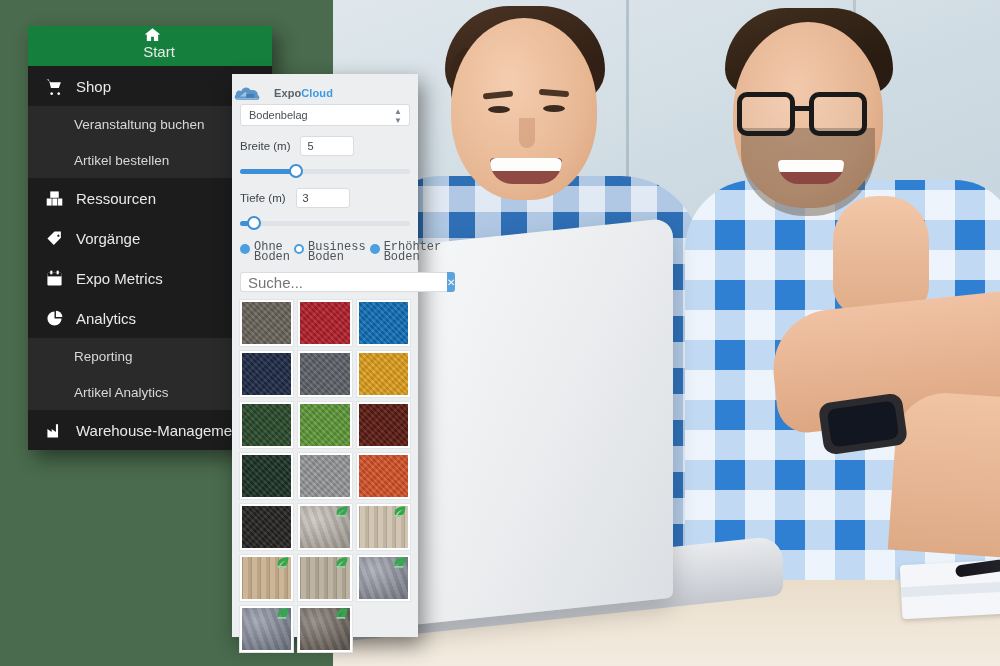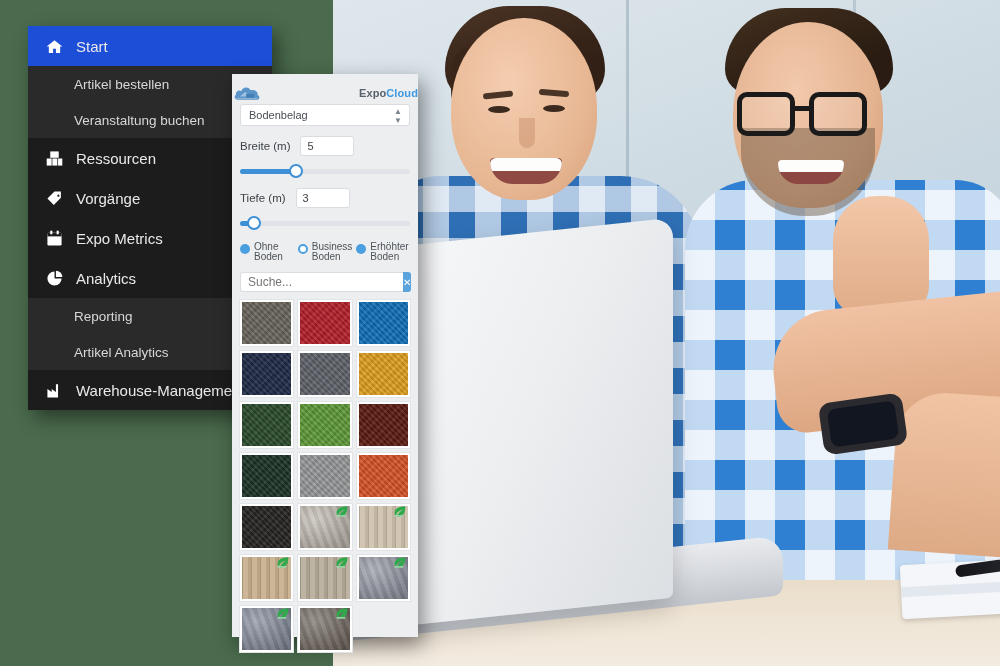--- a/index.html
+++ b/index.html
@@ -85,30 +85,30 @@
         border-radius:4px; box-shadow:0 2px 5px rgba(0,0,0,.18); transform:rotate(-3deg); }
   .nb:after{content:"";position:absolute;left:0;top:22px;width:200px;height:10px;background:#e3e8ef;}
   .pen { position:absolute; left:622px; top:556px; width:140px; height:12px; border-radius:6px;
         background: linear-gradient(90deg,#15151a 0%,#2a2a33 55%,#b9bcc4 78%,#15151a 100%); transform:rotate(-8deg); }
 
   
   #sidebar { position:absolute; left:28px; top:26px; width:244px; background:#1c1c1c;
      box-shadow: 6px 8px 18px rgba(0,0,0,.45); }
   .nav-item { display:flex; align-items:center; height:40px; padding-left:18px; color:#e9e9e9;
      font-size:15px; cursor:pointer; }
-  .nav-item.active { background:#1d4ed8; }
+  .nav-item.active { background:#15803d;flex-direction:column; }
   .nav-item .ic { width:30px; display:flex; align-items:center; color:#fff; }
   .nav-item .ic svg { width:17px; height:17px; fill:#ffffff; }
   .nav-sub { display:flex; align-items:center; height:36px; padding-left:46px; color:#d8d8d8; font-size:13.5px;
      background:#2a2a2a; cursor:pointer; }
 
   
   #panel { position:absolute; left:232px; top:74px; width:186px; height:563px;
      background:#eceef0; box-shadow: 5px 8px 20px rgba(0,0,0,.45); }
-  .p-logo { display:flex; align-items:center; justify-content:space-between; gap:12px; height:26px; padding-top:12px; }
+  .p-logo { display:flex; align-items:center; justify-content:flex-start; gap:12px; height:26px; padding-top:12px; }
   .p-logo .cloud { width:30px; height:16px; position:relative; }
   .p-logo .logotxt { font-size:11px; font-weight:bold; letter-spacing:.1px; }
   .p-logo .logotxt .a { color:#59626b; }
   .p-logo .logotxt .b { color:#3d9ae2; }
   .p-body { padding: 4px 8px 6px 8px; }
   .sel { position:relative; height:22px; background:#fff; border:1px solid #d9dde1; border-radius:3px;
      display:flex; align-items:center; padding-left:8px; font-size:11px; color:#4a4f55; }
   .sel .chev { position:absolute; right:7px; top:3px; display:flex; flex-direction:column; gap:2px; color:#7b838b; font-size:8px; line-height:7px; }
   .fldrow { display:flex; align-items:center; gap:10px; margin-top:10px; }
   .fldrow label { font-size:11.5px; color:#3d4348; }
@@ -116,24 +116,24 @@
      font-size:11px; color:#3d4348; padding-left:6px; font-family:"Liberation Sans",sans-serif; }
   .slider { position:relative; height:14px; margin-top:8px; }
   .slider .track { position:absolute; left:0; right:0; top:5px; height:5px; border-radius:3px; background:#dfe3e8; }
   .slider .fill { position:absolute; left:0; top:5px; height:5px; border-radius:3px; background:#3d8fd6; }
   .slider .knob { position:absolute; top:0; width:14px; height:14px; border-radius:50%; background:#fff;
      border:2px solid #3d8fd6; transform:translateX(-7px); }
   .radios { display:flex; gap:4px; margin-top:12px; }
   .radio { display:flex; gap:4px; flex:1; }
   .radio .dot { width:10px; height:10px; border-radius:50%; background:#4a9fe0; margin-top:2px; flex:0 0 10px; }
   .radio.off .dot { background:#fff; border:2.5px solid #4a9fe0; }
-  .radio .lbl { font-size:10px; color:#4d5459; line-height:10px; }
+  .radio .lbl { font-size:12px; color:#4d5459; line-height:10px;font-family:Liberation Mono, monospace; }
   .searchrow { display:flex; margin-top:10px; }
   .searchrow input { flex:1; height:20px; border:1px solid #d9dde1; border-right:none; border-radius:3px 0 0 3px;
-     background:#fff; font-size:12px; color:#8d949b; padding-left:7px; font-family:"Liberation Sans",sans-serif; }
+     background:#fff; font-size:15px; color:#8d949b; padding-left:7px; font-family:"Liberation Sans",sans-serif; }
   .searchrow .clr { width:22px; height:20px; background:#5ba3dd; color:#fff; border:none; border-radius:0 3px 3px 0;
      font-size:10px; cursor:pointer; }
   .grid { display:grid; grid-template-columns: repeat(3,1fr); gap:5px; margin-top:8px; }
   .sw { position:relative; height:46px; background:#fff; padding:2px; box-shadow:0 0 0 1px #e2e5e8; cursor:pointer; }
   .sw .in { width:100%; height:100%; }
   .sw.empty { background:transparent; box-shadow:none; }
   .leaf { position:absolute; right:2px; top:1px; width:16px; height:14px; }
 </style>
 </head>
 <body>
@@ -185,25 +185,33 @@
 
   <nav id="sidebar">
       <div class="nav-item active">
         <span class="ic">
           <svg viewBox="0 0 24 24">
             <path d="M12 3 1 12h3v9h6v-6h4v6h6v-9h3z"></path>
           </svg>
         </span>
         <span>Start</span>
       </div>
+      <div class="nav-item">
+        <span class="ic">
+          <svg viewBox="0 0 24 24">
+            <path d="M1 2h3l3 12h11l3-8H7M8 20a2 2 0 1 0 .01 0M18 20a2 2 0 1 0 .01 0"></path>
+          </svg>
+        </span>
+        <span>Shop</span>
+      </div>
+      <div class="nav-sub">
+        <span>Veranstaltung buchen</span>
+      </div>
       <div class="nav-sub">
         <span>Artikel bestellen</span>
-      </div>
-      <div class="nav-sub">
-        <span>Veranstaltung buchen</span>
       </div>
       <div class="nav-item">
         <span class="ic">
           <svg viewBox="0 0 24 24">
             <rect x="1" y="12" width="7" height="10"></rect>
             <rect x="9" y="12" width="7" height="10"></rect>
             <rect x="17" y="12" width="6" height="10"></rect>
             <rect x="6" y="2" width="12" height="9"></rect>
           </svg>
         </span>

